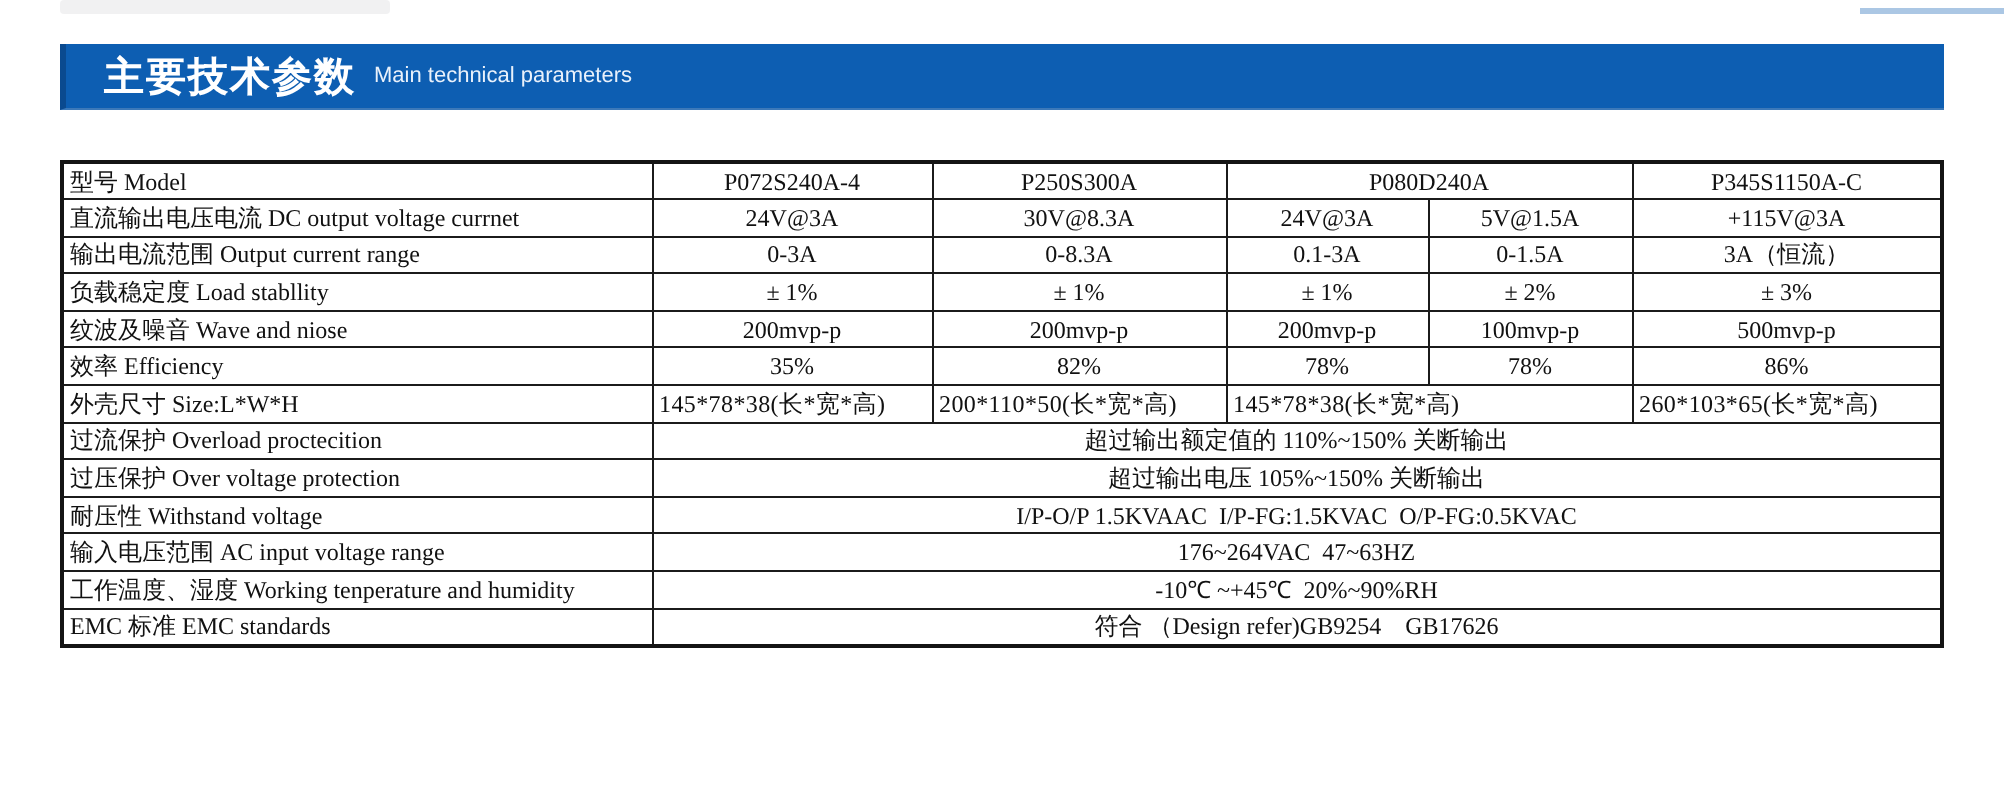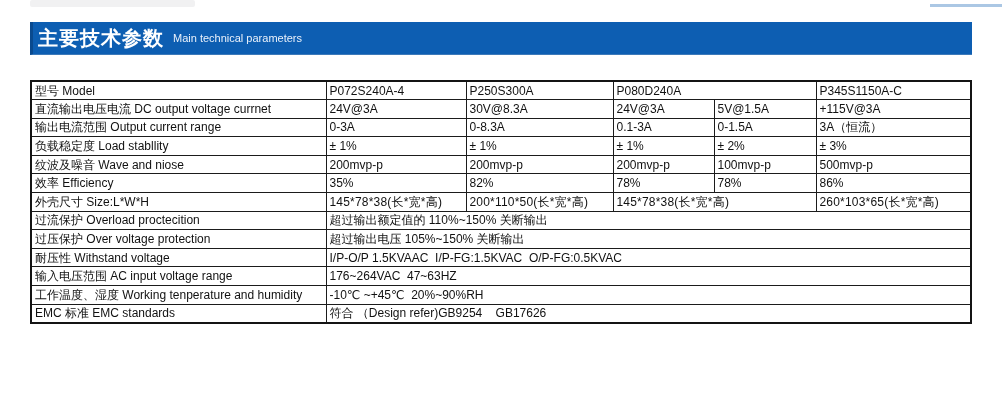--- a/index.html
+++ b/index.html
@@ -15,38 +15,39 @@
   }
   .ghost-line {
     position:absolute; right:0; top:4px; width:72px; height:3px;
     background:rgba(13,94,178,0.35);
   }
   
   .titlebar {
     position:absolute; left:30px; top:22px; width:942px; height:33px;
     background:#0d5eb2; box-sizing:border-box;
     border-left:3px solid #0a4a8f; border-bottom:1px solid #3c79b9;
-    display:flex; align-items:center; padding-left:5px;
+    display:flex; align-items:center; padding-left:19px;
   }
   .t-zh { color:#ffffff; font-size:20px; font-weight:bold; letter-spacing:1px; }
   .t-en { color:#e9f1fb; font-size:11px; margin-left:9px; }
 
   
   .table-wrap { position:absolute; left:30px; top:80px; }
   table.params {
     border-collapse:collapse; table-layout:fixed; width:940px;
     border:2px solid #141414;
   }
   table.params td {
     border:1px solid #1b1b1b; height:18.6px; padding:0 3px;
     font-size:12px; line-height:1; white-space:nowrap; overflow:hidden;
     box-sizing:border-box;
+    font-family:Liberation Serif, serif;
   }
   td.lbl { text-align:left; padding-left:5px; }
-  td.val { }
+  td.val { text-align:center; }
   td.sz  { text-align:left; font-size:11.5px; letter-spacing:0.2px; }
 </style>
 </head>
 <body>
 
 <div class="ghost-smudge"></div>
 <div class="ghost-line"></div>
 
 <div class="titlebar">
   <span class="t-zh">主要技术参数</span>

